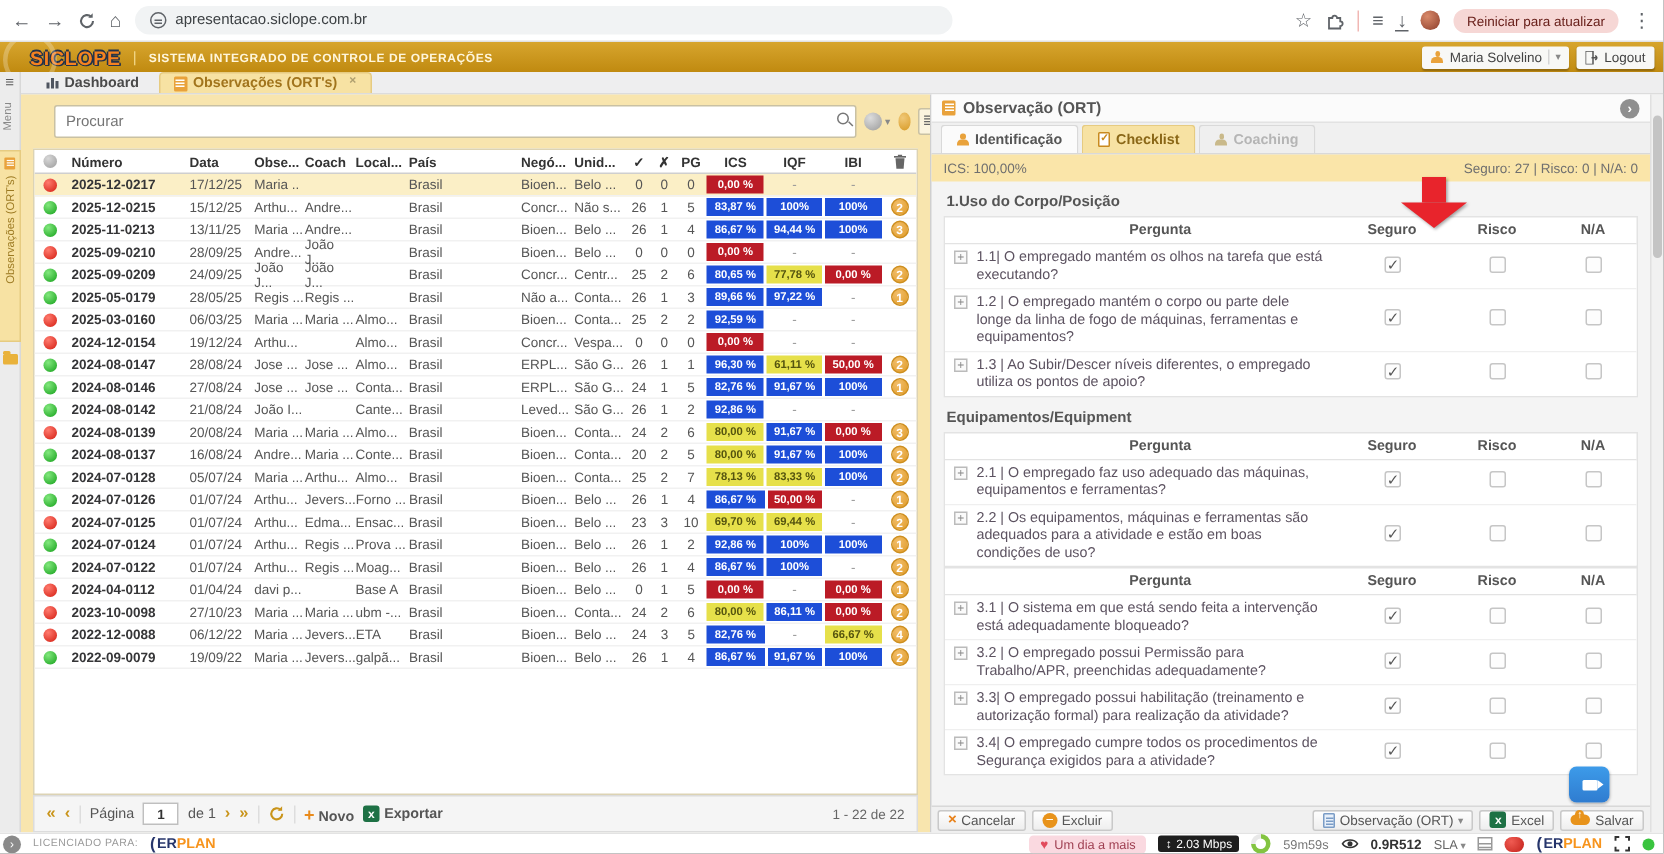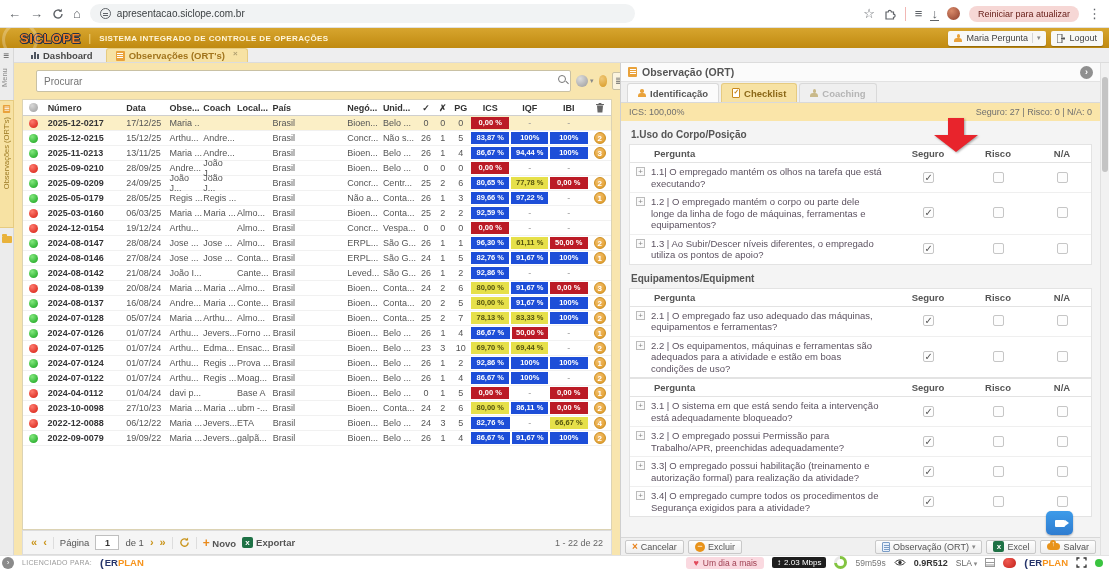--- a/index.html
+++ b/index.html
@@ -128,21 +128,21 @@
   .person-ic::after{content:"";position:absolute;left:0;bottom:0;width:8px;height:3.6px;border-radius:3px 3px 0 0;background:#E9A23B;}
   .dtab.disabled .person-ic::before,.dtab.disabled .person-ic::after{background:#C9B98A;}
   .clip-ic{width:8px;height:10px;border:1px solid #C98A1E;background:#fff;border-radius:1px;position:relative;}
   .clip-ic::after{content:"✓";position:absolute;left:0.5px;top:-1px;font-size:7px;color:#C98A1E;}
   .ics-bar{height:18px;background:#FAE5A9;display:flex;align-items:center;justify-content:space-between;
            padding:0 8px;font-size:9px;color:#6F6F6F;}
   .dp-body{position:absolute;left:0;right:0;top:58px;bottom:18px;overflow:hidden;}
   .section-title{font-size:10px;font-weight:bold;color:#555;padding:8px 10px 4px;}
   .q-table{background:#fff;border:1px solid #E3E3E3;margin:0 8px;}
   .q-head{display:flex;align-items:center;height:18px;border-bottom:1px solid #E3E3E3;font-size:9.5px;font-weight:bold;color:#555;}
-  .q-hp{flex:1;padding-left:24px;}
+  .q-hp{flex:1;padding-left:24px;text-align:center;}
   .q-col{width:70px;text-align:center;flex:0 0 auto;}
   .q-col.na{width:58px;}
   .q-row{display:flex;align-items:center;border-bottom:1px solid #EFEFEF;padding:3px 0;background:#fff;}
   .q-row:last-child{border-bottom:none;}
   .q-p{flex:1;display:flex;gap:6px;padding-left:6px;align-items:flex-start;}
   .exp{flex:0 0 auto;width:9px;height:9px;border:1px solid #BBB;background:#FAFAFA;color:#888;font-size:8px;
        line-height:7px;text-align:center;margin-top:1px;}
   .q-text{font-size:9.5px;color:#5C5260;line-height:11.5px;padding-right:8px;}
   .cb{display:inline-block;width:11px;height:11px;border:1px solid #C6C6C6;border-radius:2px;background:#FDFDFD;position:relative;}
   .cb.on::before{content:"✓";position:absolute;left:1px;top:-1px;font-size:10px;color:#555;}
@@ -234,21 +234,21 @@
     </div>
   </div>
 
   <div class="abs appbar">
     <span class="logo">SICLOPE</span>
     <span class="appsub-bar">|</span>
     <span class="appsub">SISTEMA INTEGRADO DE CONTROLE DE OPERAÇÕES</span>
     <div class="hdr-right">
       <span class="hdr-btn">
         <span class="person-ic"></span>
-        <span>Maria Pergunta</span>
+        <span>Maria Solvelino</span>
         <span class="divline"></span>
         <span class="caret">▾</span>
       </span>
       <span class="hdr-btn">
         <svg width="8" height="9" viewBox="0 0 8 9">
             <rect x="0" y="0" width="5" height="9" fill="none" stroke="#555"></rect>
             <path d="M4 4.5h4M6.5 3l1.5 1.5L6.5 6" stroke="#555" fill="none"></path>
           </svg>
         <span>Logout</span>
       </span>

